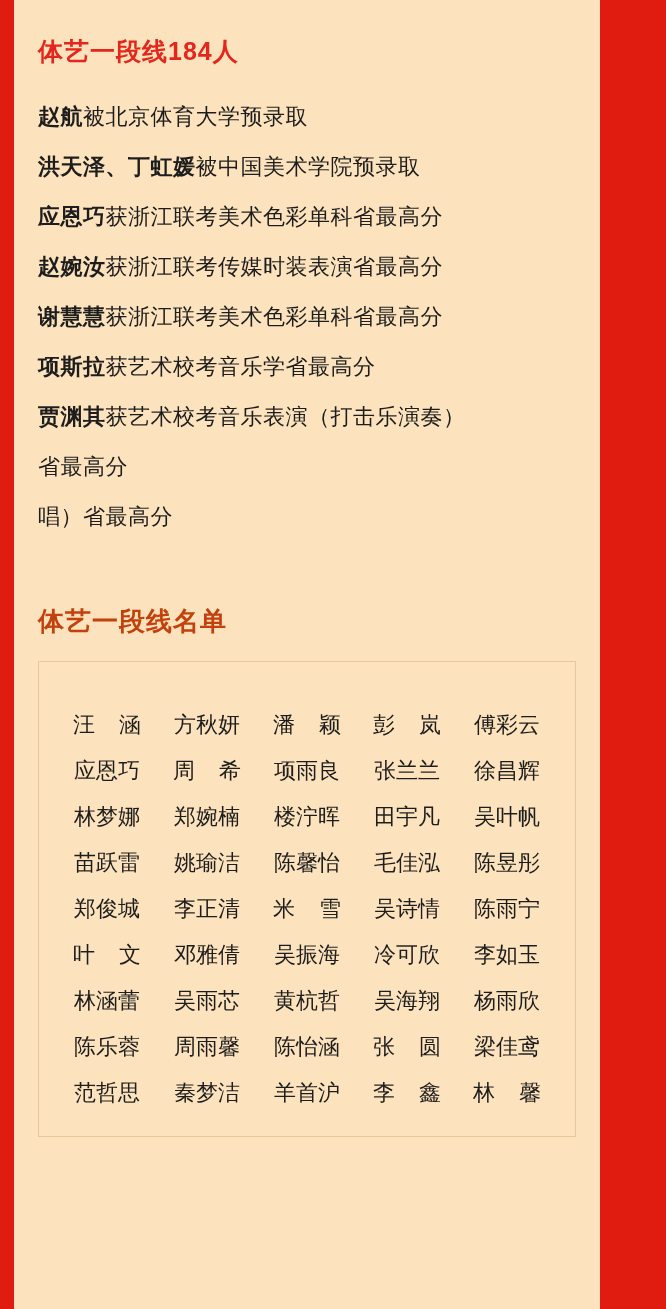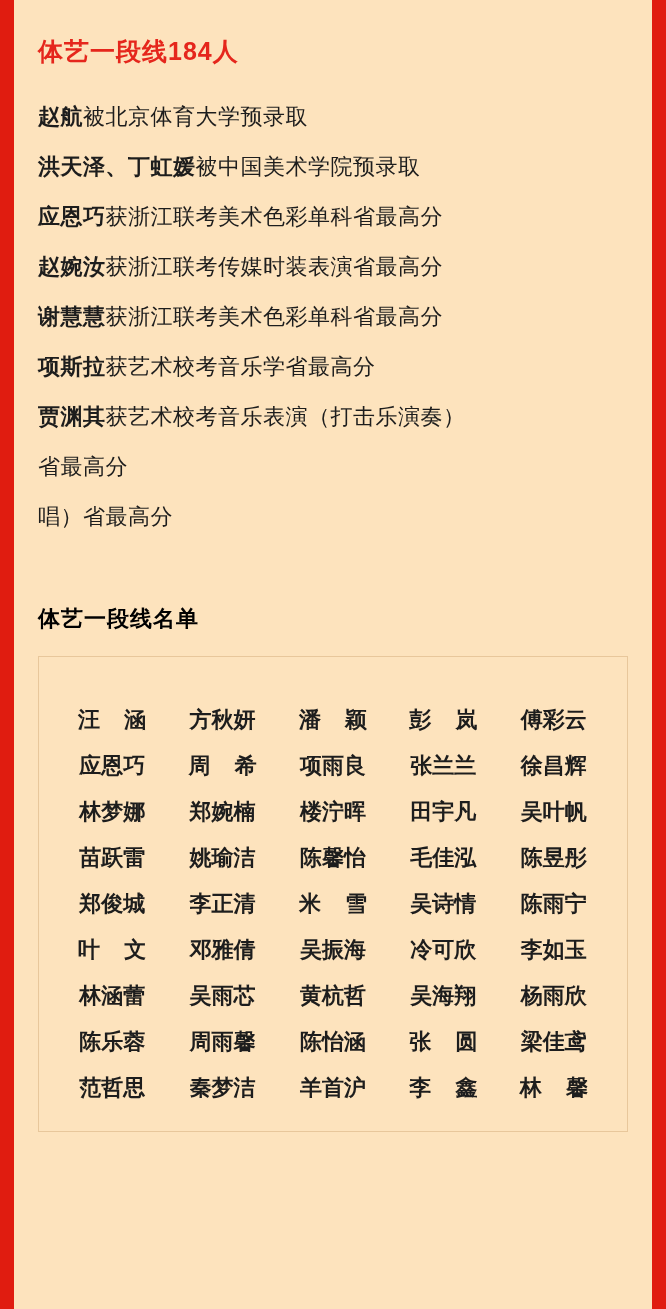--- a/index.html
+++ b/index.html
@@ -17,21 +17,21 @@
     position: relative;
     width: 666px;
     height: 1309px;
     background: #e01c10;
     box-sizing: border-box;
   }
   .card {
     position: absolute;
     left: 14px;
     top: 0;
-    width: 638px;
+    width: 586px;
     min-height: 1309px;
     background: #fde3bd;
     box-sizing: border-box;
     padding: 36px 24px 0 24px;
   }
   .section-title {
     color: #e5261c;
     font-size: 25px;
     font-weight: bold;
     letter-spacing: 1px;
@@ -46,37 +46,36 @@
     margin: 0;
     font-weight: 400;
   }
   .line .nm {
     font-weight: bold;
   }
   .gap {
     height: 62px;
   }
   .section-title-2 {
-    color: #000000;
-    font-size: 22px;
+    color: #c2410c;
+    font-size: 26px;
     font-weight: bold;
     letter-spacing: 1px;
     margin: 0 0 22px 0;
   }
   .name-box {
     border: 1px solid #e8c79b;
     background: #fde3bd;
     padding: 40px 18px 20px 18px;
     box-sizing: border-box;
   }
   table.names {
     width: 100%;
     border-collapse: collapse;
     table-layout: fixed;
-    font-weight: bold;
   }
   table.names td {
     text-align: center;
     font-size: 22px;
     color: #1d1d1d;
     padding: 8px 0;
     letter-spacing: 0;
     white-space: nowrap;
   }
   

